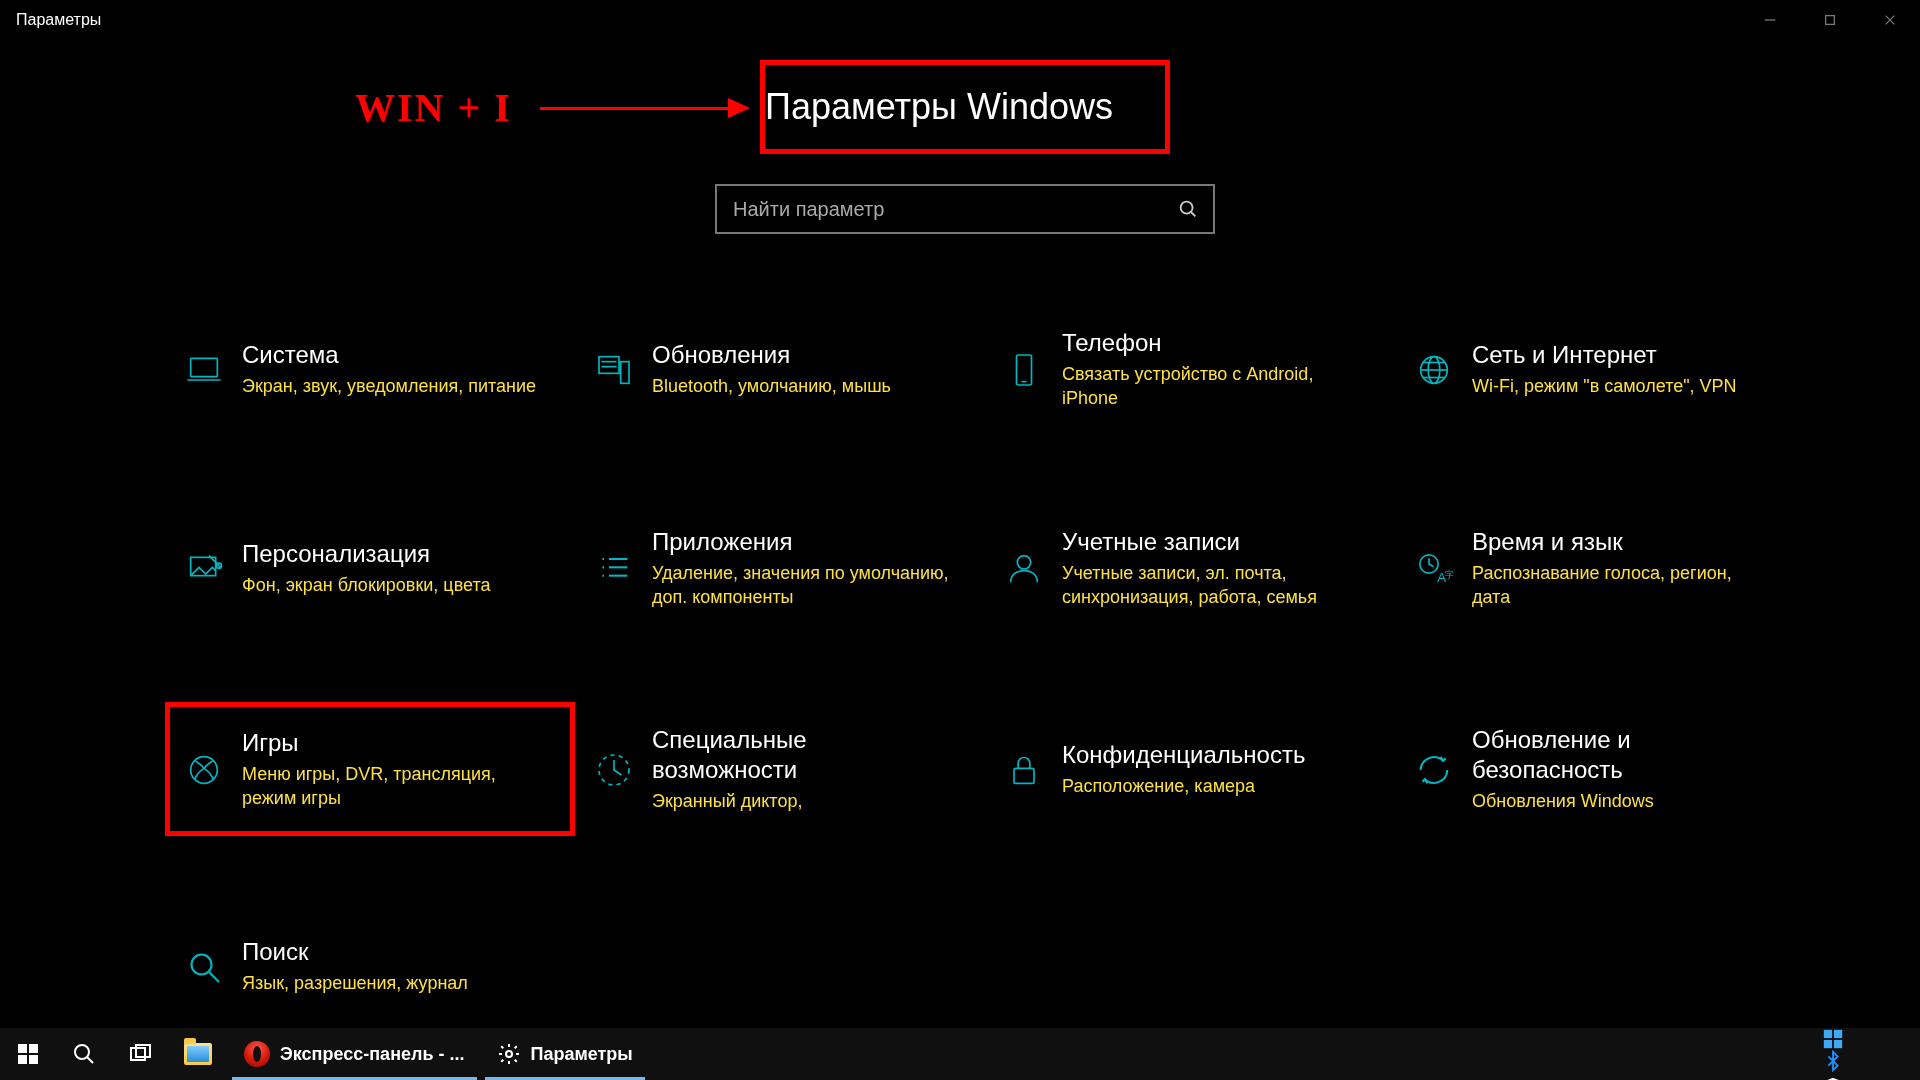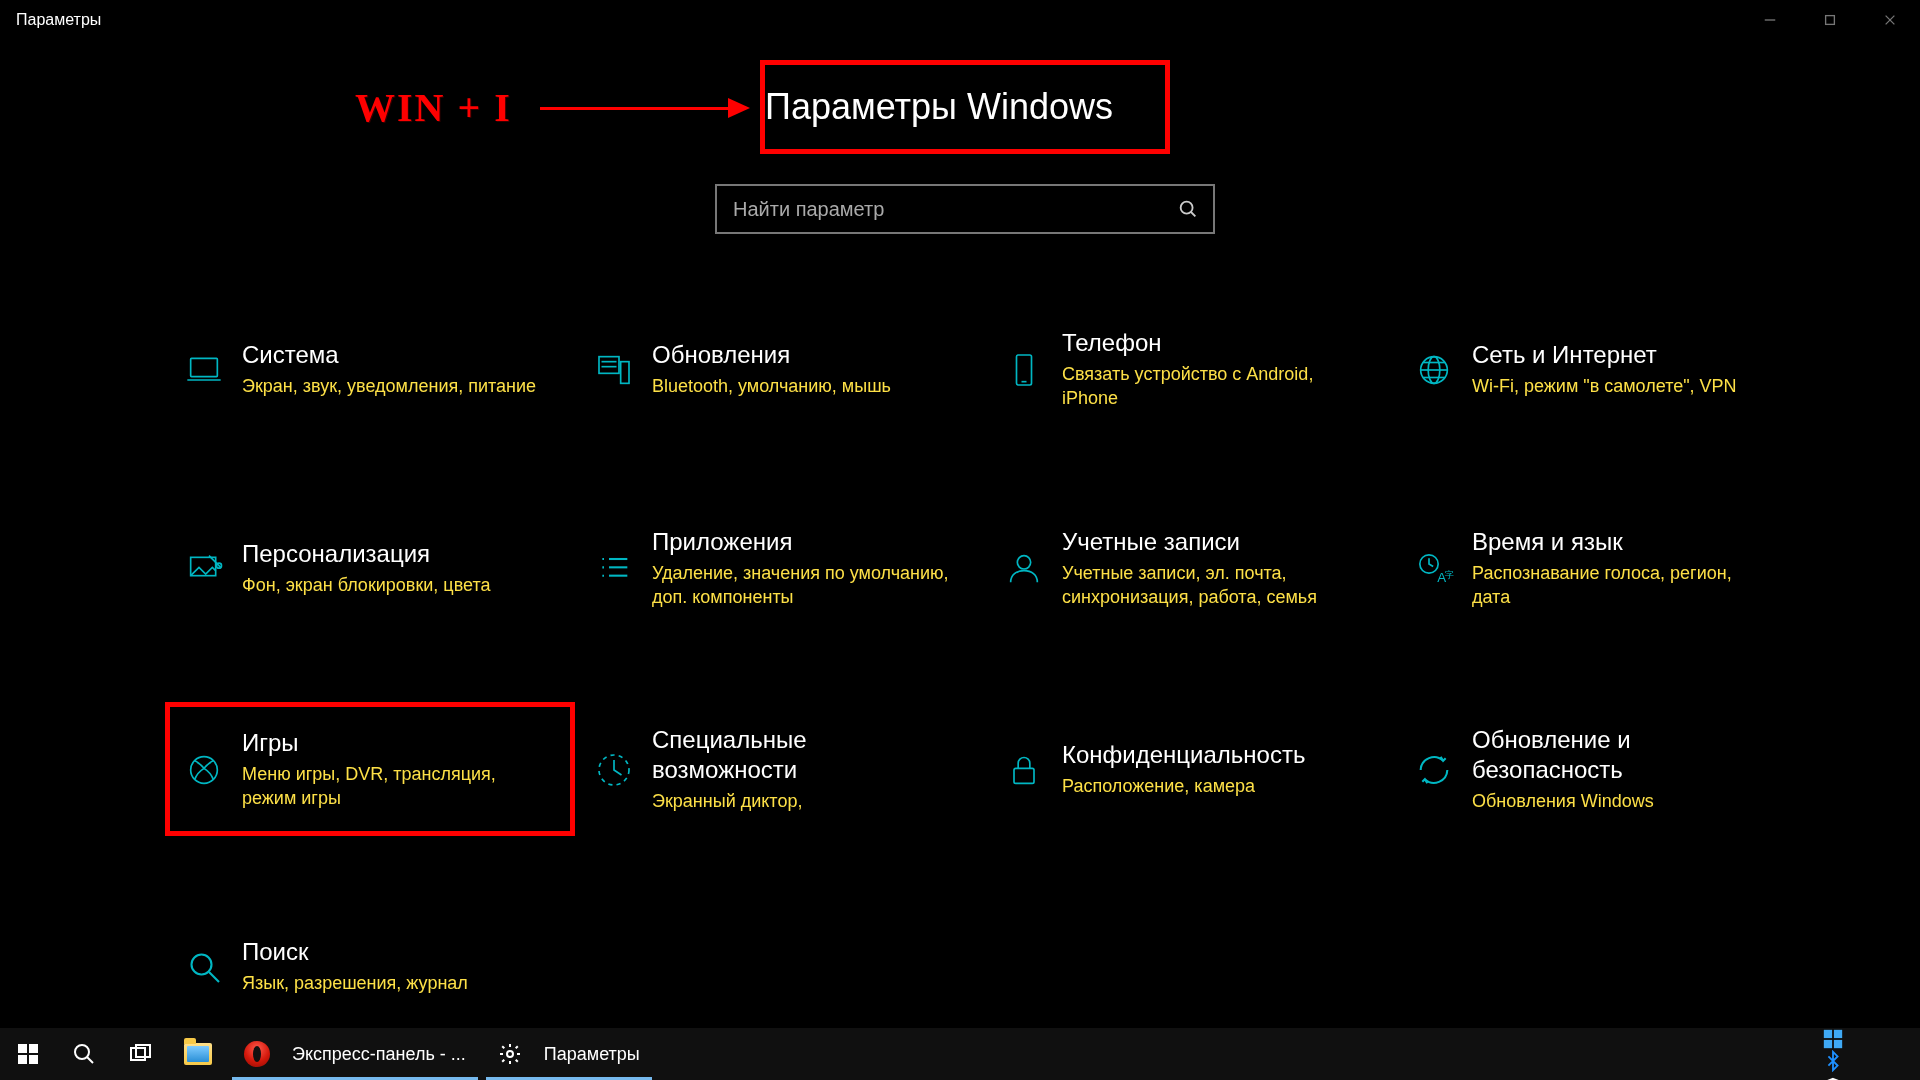--- a/index.html
+++ b/index.html
@@ -91,21 +91,21 @@
     background: #101010;
     display: flex; align-items: center;
     color: #fff;
   }
   .tb-left { display: flex; align-items: center; height: 100%; }
   .tb-btn {
     height: 100%; display: flex; align-items: center; justify-content: center;
     padding: 0 16px; position: relative;
   }
   .tb-btn svg { width: 24px; height: 24px; }
-  .tb-app { gap: 22px; font-size: 18px; }
+  .tb-app { gap: 10px; font-size: 18px; font-weight: bold; }
   .tb-app-label { white-space: nowrap; }
   .tb-underline::after {
     content: ""; position: absolute; left: 4px; right: 4px; bottom: 0; height: 3px; background: #76b9ed;
   }
   .tb-right {
     margin-left: auto; display: flex; align-items: flex-start; height: 100%; flex-direction: column;
   }
   .tray-ico { padding: 0 10px; height: 100%; display: flex; align-items: center; }
   .tray-ico svg { width: 22px; height: 22px; }
   .lang { font-size: 17px; padding: 0 14px; }

